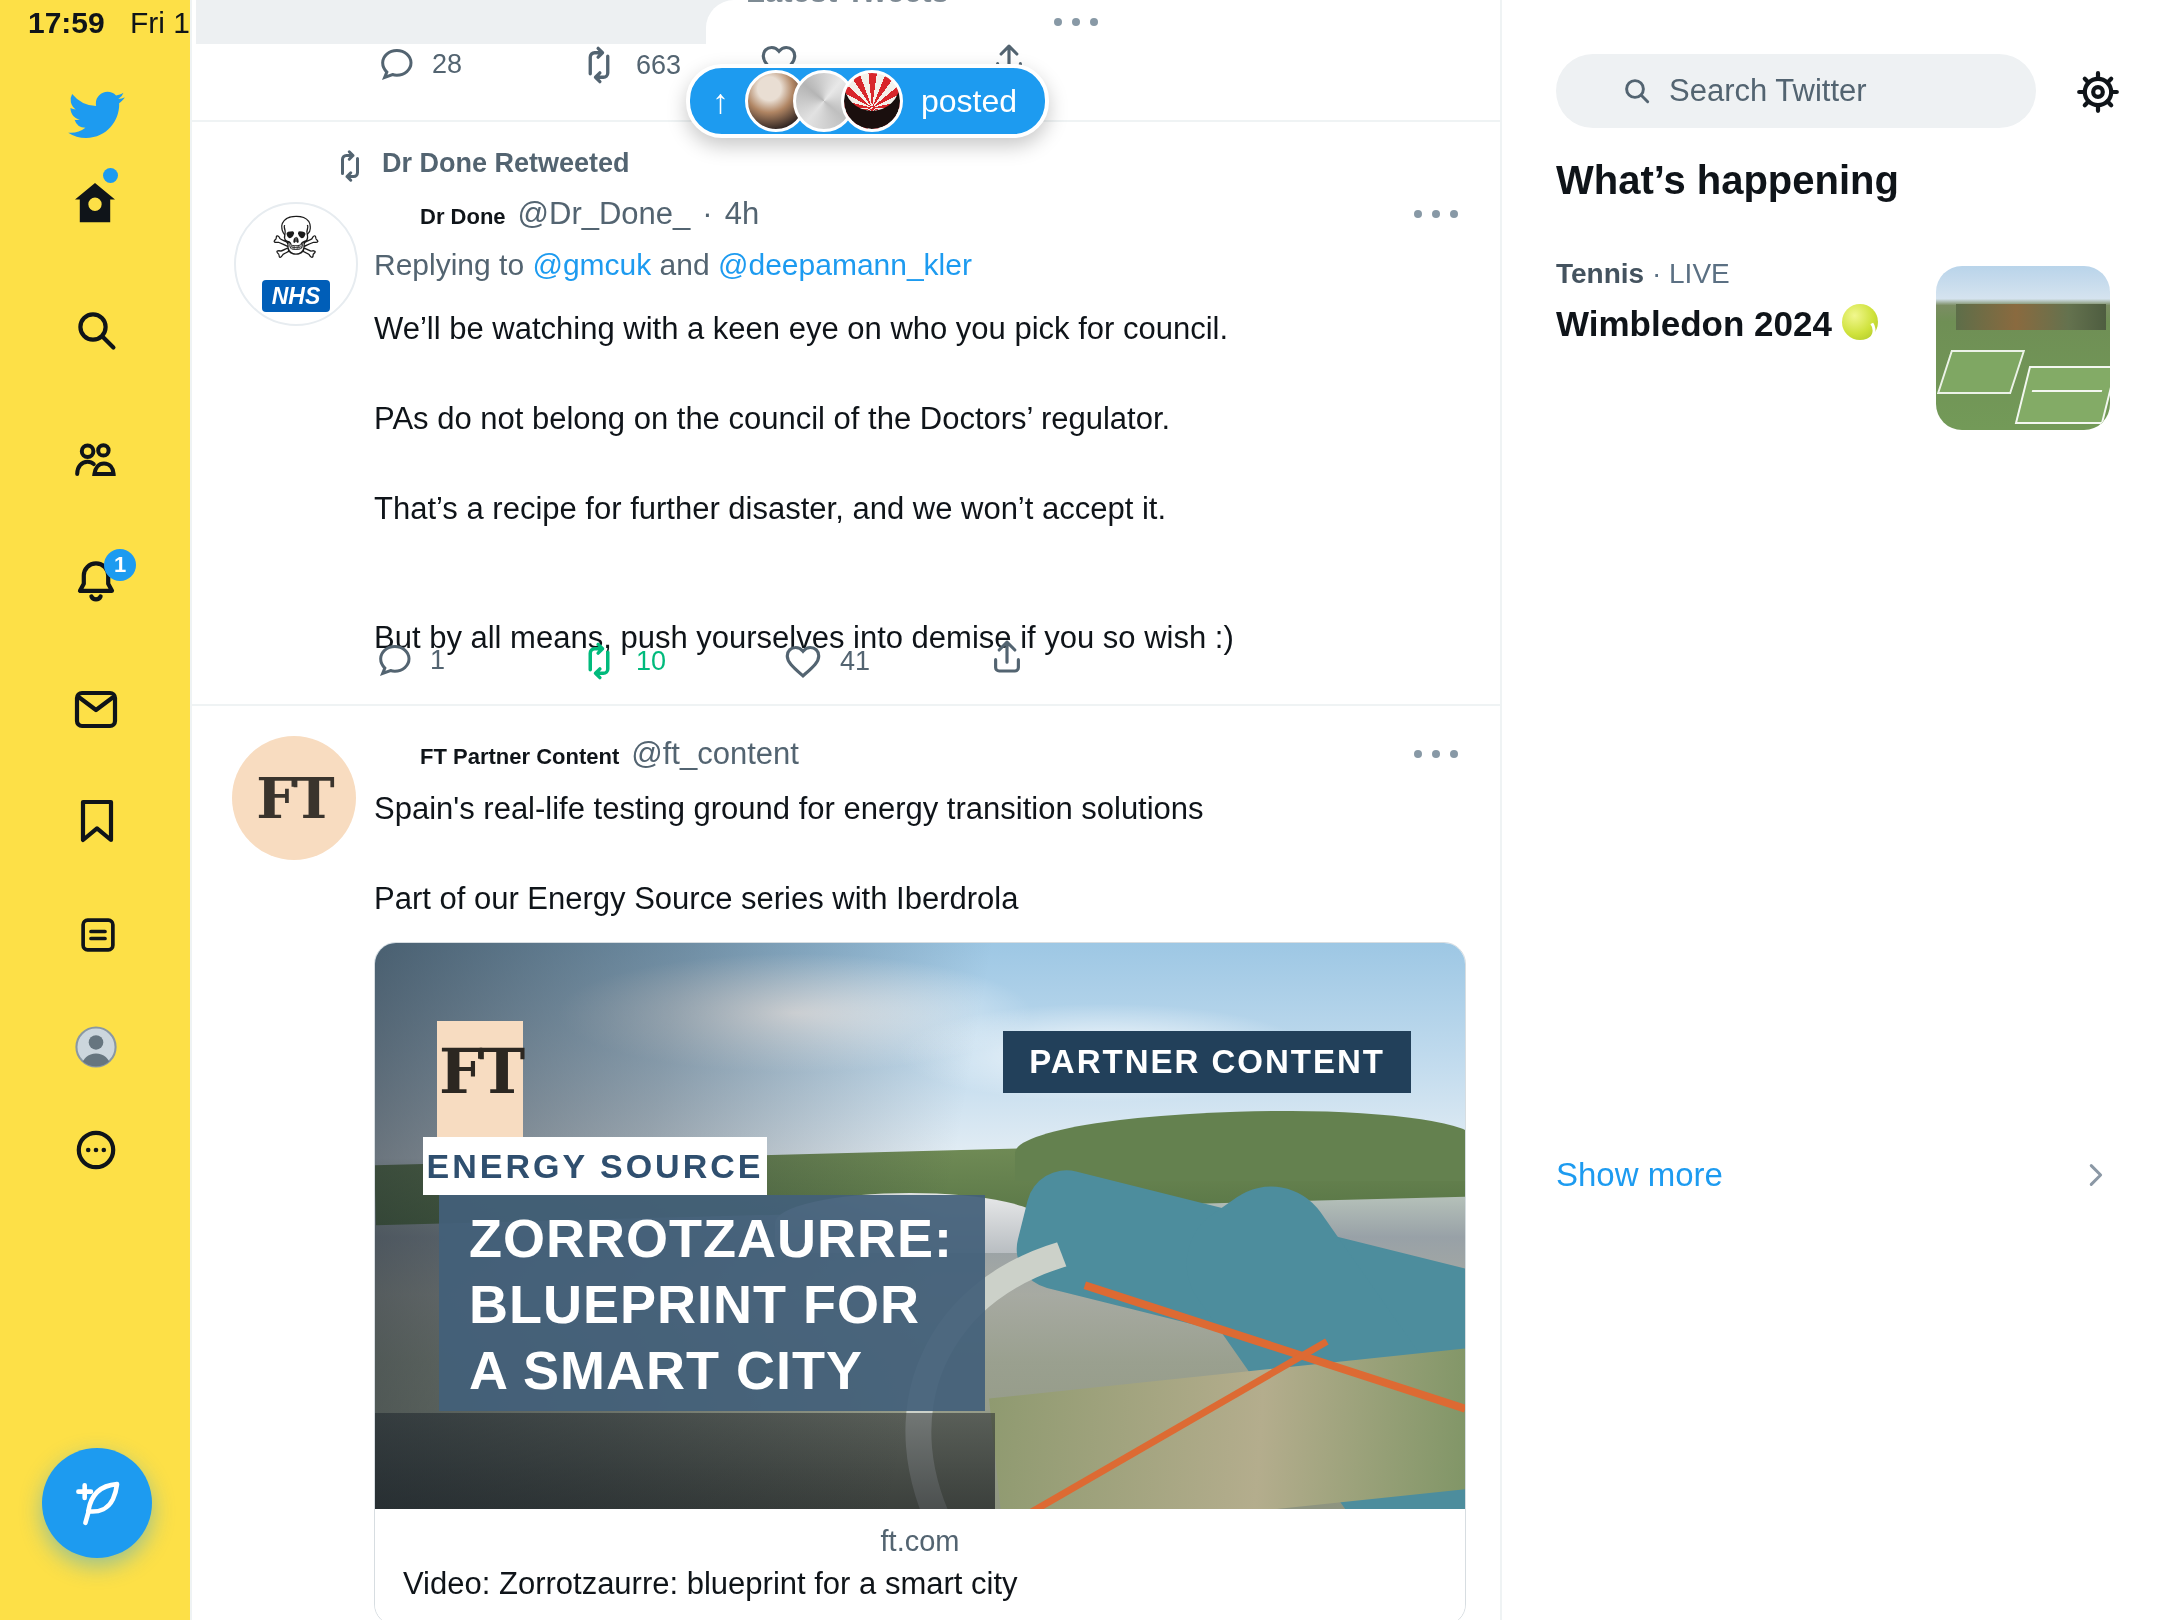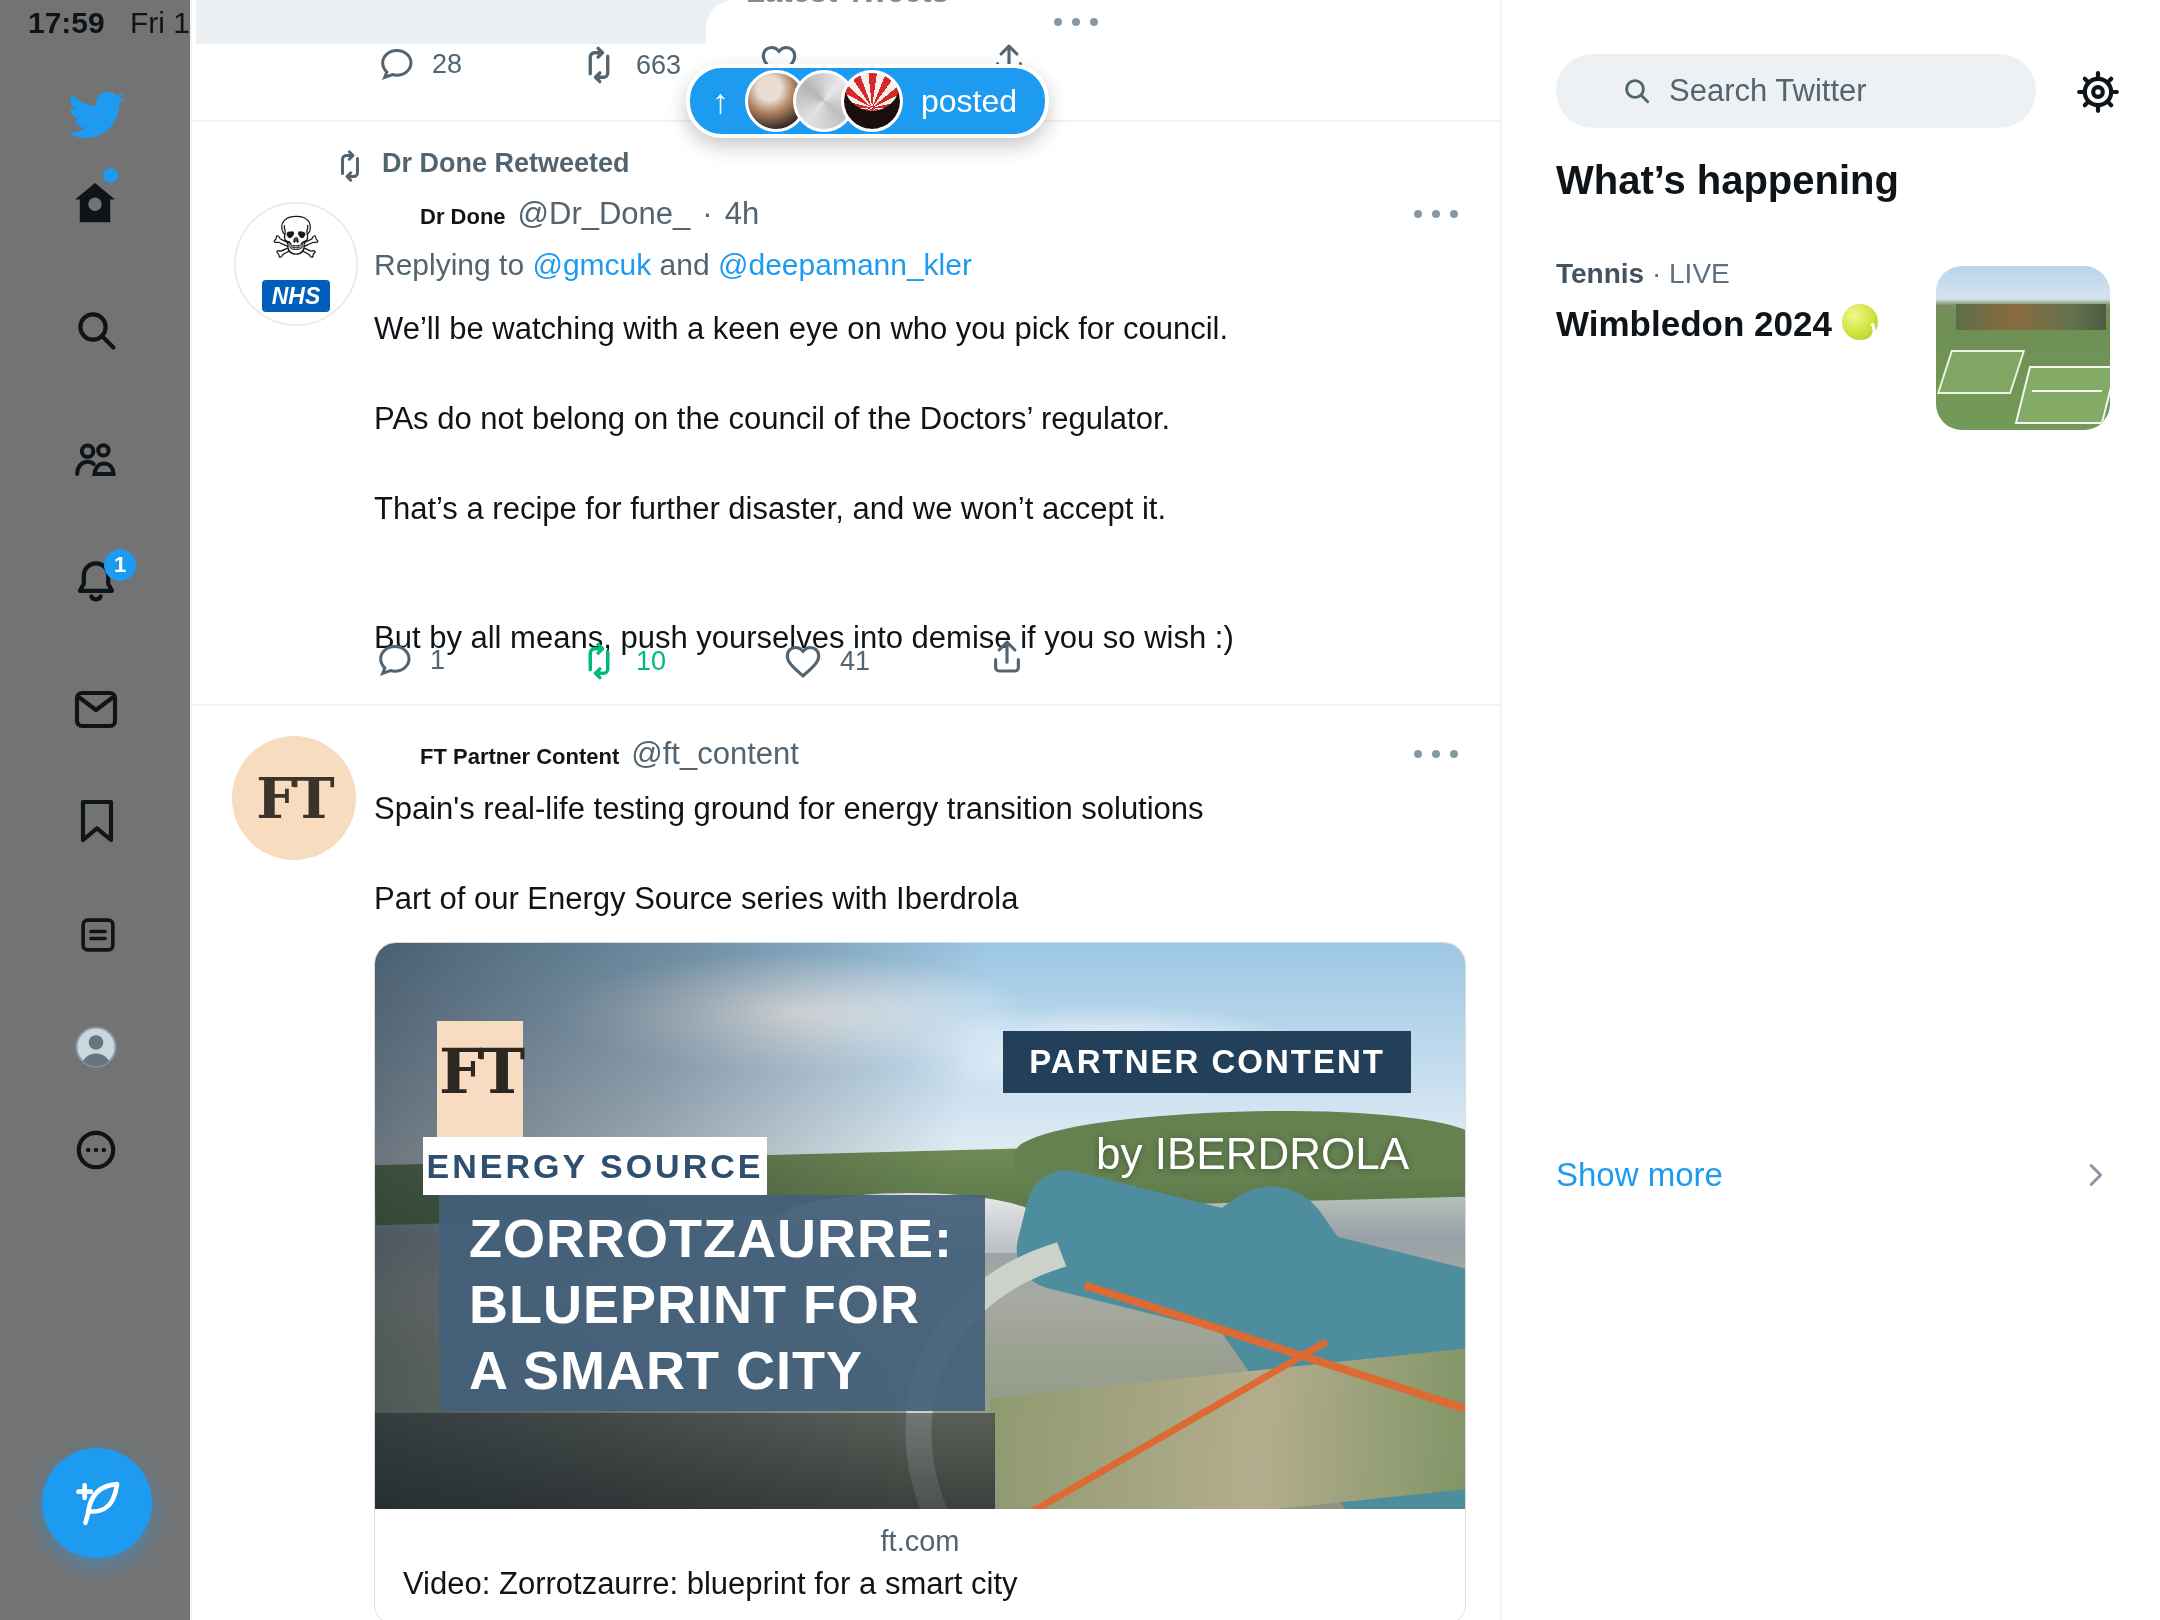--- a/index.html
+++ b/index.html
@@ -1,16 +1,16 @@
 <!DOCTYPE html>
 <html><head>
 <meta charset="utf-8">
 <style>
   html,body{margin:0;padding:0;background:#fff;}
-  .screen{position:relative;width:2160px;height:1620px;overflow:hidden;background:#737373;
+  .screen{position:relative;width:2160px;height:1620px;overflow:hidden;background:#fde047;
           font-family:"Liberation Sans","DejaVu Sans",sans-serif;color:#0f1419;}
   .abs{position:absolute;}
   .vdiv{position:absolute;top:0;width:2px;height:1620px;background:#eff3f4;}
   .hdiv{position:absolute;height:2px;background:#eff3f4;}
   svg{display:block;}
   .dots{display:flex;gap:10px;align-items:center;}
   .dots i{width:8px;height:8px;border-radius:50%;background:currentColor;display:block;}
   .cnt{font-size:27px;color:#536471;}
   .act{position:absolute;display:flex;align-items:center;gap:16px;color:#536471;}
   .act.green{color:#00ba7c;}
@@ -310,21 +310,20 @@
           <div class="abs" style="left:0;top:470px;width:620px;height:100px;background:linear-gradient(180deg,rgba(40,45,48,.55),rgba(30,34,36,.75));"></div>
           <div class="abs" style="left:330px;top:430px;width:10px;height:120px;background:#d9b², background:#d9b53c;transform:rotate(14deg);"></div>
           <div class="abs" style="left:0;top:0;width:1090px;height:566px;background:linear-gradient(100deg,rgba(22,32,42,.62) 0%,rgba(22,32,42,.35) 26%,rgba(22,32,42,0) 52%);"></div>
 
           <div class="abs" style="left:62px;top:78px;width:86px;height:150px;background:#f7dcc1;display:flex;justify-content:center;">
             <span style="font-family:'DejaVu Serif','Liberation Serif',serif;font-size:62px;font-weight:700;color:#2c2721;letter-spacing:-4px;margin-top:14px;">FT</span>
           </div>
           <div class="abs" style="right:54px;top:88px;background:#22405a;padding:12px 26px;">
             <span style="color:#fff;font-size:33px;font-weight:700;letter-spacing:2px;">PARTNER CONTENT</span>
           </div>
-          <div class="abs" style="right:56px;top:186px;color:#fff;font-size:44px;font-weight:400;text-shadow:0 1px 6px rgba(0,0,0,.35);">by IBERDROLA</div>
 
           <div class="abs" style="left:48px;top:194px;width:344px;height:58px;background:#fff;display:flex;align-items:center;justify-content:center;">
             <span style="color:#2f4f6f;font-size:34px;font-weight:700;letter-spacing:3px;">ENERGY SOURCE</span>
           </div>
           <div class="abs" style="left:64px;top:252px;width:546px;height:216px;background:rgba(67,96,122,.93);padding:10px 0 0 30px;box-sizing:border-box;">
             <div style="color:#fff;font-size:54px;font-weight:700;line-height:66px;letter-spacing:1px;">ZORROTZAURRE:</div>
             <div style="color:#fff;font-size:54px;font-weight:700;line-height:66px;letter-spacing:1px;">BLUEPRINT FOR</div>
             <div style="color:#fff;font-size:54px;font-weight:700;line-height:66px;letter-spacing:1px;">A SMART CITY</div>
           </div>
         </div>

